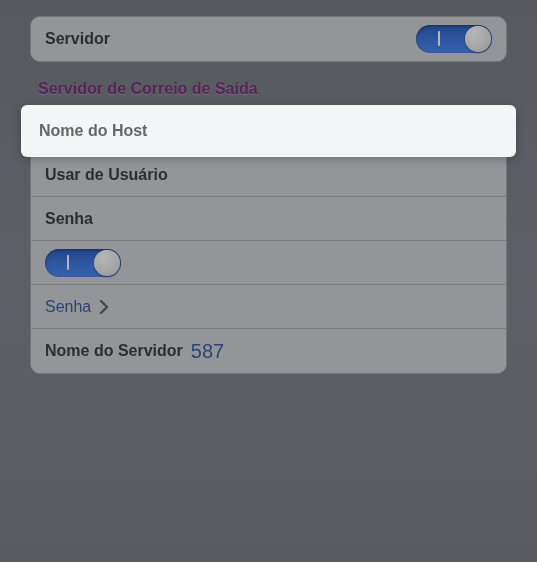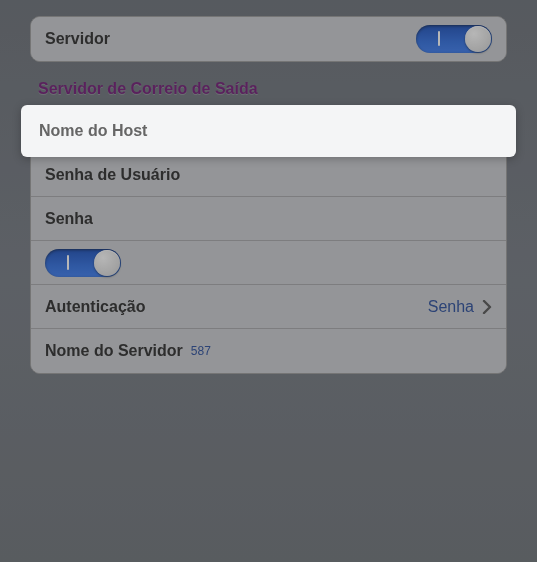--- a/index.html
+++ b/index.html
@@ -86,21 +86,21 @@
       color: #2a4d9b;
       font-size: 16px;
       font-weight: 400;
     }
     .chevron {
       display: inline-block;
     }
     .chevron svg { display:block; }
     .port-val {
       color: #2a4d9b;
-      font-size: 12px;
+      font-size: 20px;
       font-weight: 400;
       margin-left: 8px;
     }
     .row-left { display:flex; align-items:center; }
     .highlight-row {
       position: absolute;
       z-index: 10;
       background: #f4f5f6;
       border-radius: 6px;
       box-shadow: 0 2px 8px rgba(0,0,0,0.25);
@@ -130,36 +130,35 @@
 
   <div class="section-header">Servidor de Correio de Saída</div>
 
   <div class="group">
 
     <div class="row" id="host-row-placeholder">
       <span class="row-label">Nome do Host</span>
     </div>
 
     <div class="row">
-      <span class="row-label">Senha de Usuário</span>
+      <span class="row-label">Usar de Usuário</span>
     </div>
 
     <div class="row">
       <span class="row-label">Senha</span>
     </div>
 
     <div class="row">
       <div class="toggle">
         <span class="tick"></span>
         <span class="knob"></span>
       </div>
     </div>
 
     <div class="row">
-      <span class="row-label">Autenticação</span>
       <span class="right-value">
         <span>Senha</span>
         <span class="chevron">
           <svg width="10" height="14" viewBox="0 0 10 14">
               <path d="M2 1 L8 7 L2 13" stroke="#555" stroke-width="2.4" fill="none" stroke-linecap="round" stroke-linejoin="round"></path>
             </svg>
         </span>
       </span>
     </div>
 

